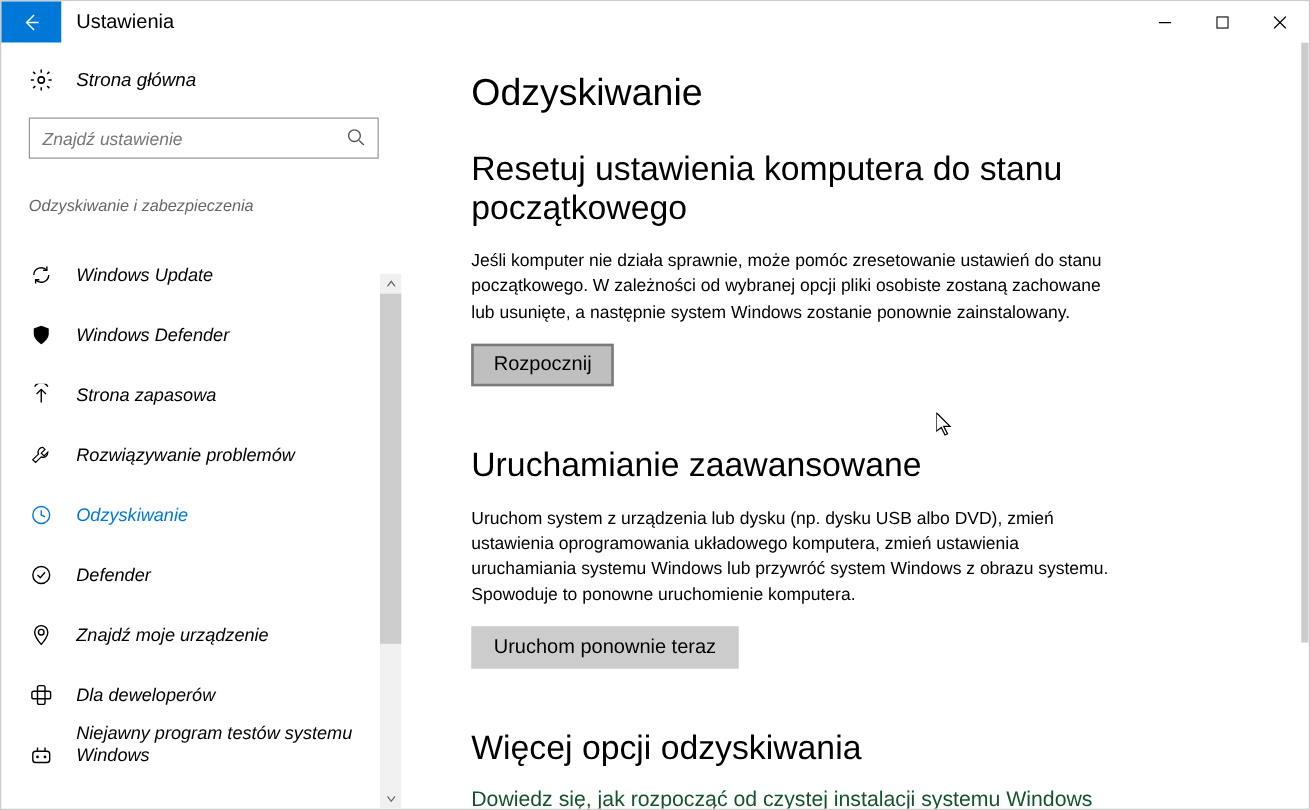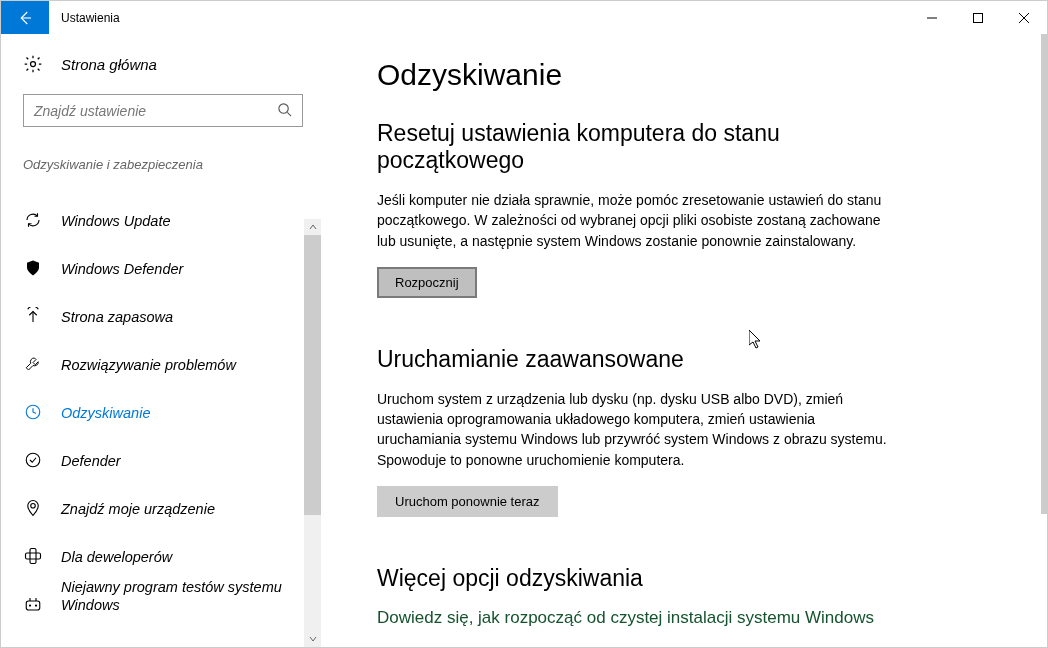--- a/index.html
+++ b/index.html
@@ -3,21 +3,21 @@
 <meta charset="utf-8">
 <style>
   * { box-sizing: border-box; }
   html, body { margin: 0; padding: 0; font-family: "Segoe UI", sans-serif; background: #ffffff; color: #000; }
   .window { width: 1048px; height: 648px; position: relative; overflow: hidden; border: 1px solid #ccc; }
 
   
   .titlebar { height: 33px; display: flex; align-items: stretch; background: #fff; }
   .back-btn { width: 48px; background: #0078d7; display: flex; align-items: center; justify-content: center; }
   .back-btn svg { width: 18px; height: 18px; }
-  .titlebar-title { flex: 0 0 auto; padding-left: 12px; display: flex; align-items: center; font-size: 12px; color: #000; }
+  .titlebar-title { flex: 0 0 auto; padding-left: 12px; display: flex; align-items: center; font-size: 16px; color: #000; }
   .titlebar-spacer { flex: 1; }
   .caption-btn { width: 46px; display: flex; align-items: center; justify-content: center; }
   .caption-btn svg { width: 10px; height: 10px; }
 
   .body { display: flex; height: calc(100% - 33px); }
 
   
   .sidebar { width: 320px; padding: 20px 0 0 0; position: relative; font-style: italic; }
   .sidebar-inner { padding-left: 22px; padding-right: 12px; }
   .home-row { display: flex; align-items: center; gap: 18px; margin-bottom: 20px; }
@@ -38,23 +38,23 @@
   .sidebar-scrollbar { position: absolute; right: 0; top: 185px; bottom: 0; width: 17px; background: #f0f0f0; }
   .sidebar-scrollbar .thumb { position: absolute; left: 0; right: 0; top: 16px; height: 280px; background: #ccc; }
   .sidebar-scrollbar .arrow { position: absolute; left: 0; right: 0; height: 16px; display:flex; align-items:center; justify-content:center; }
   .sidebar-scrollbar .arrow.top { top: 0; }
   .sidebar-scrollbar .arrow.bottom { bottom: 0; }
 
   
   .main { flex: 1; position: relative; overflow: hidden; }
   .main-inner { padding: 24px 60px 0 56px; max-width: 640px; }
   .page-title { font-size: 30px; font-weight: 350; margin: 0 0 28px 0; }
-  .section-title { font-size: 23px; font-weight: 400; margin: 0 0 16px 0; }
+  .section-title { font-size: 27px; font-weight: 400; margin: 0 0 16px 0; }
   .section-body { font-size: 14px; line-height: 1.45; margin: 0 0 16px 0; }
-  .btn { display: inline-block; background: #cccccc; border: none; padding: 8px 18px; font-size: 13px; font-family: inherit; }
+  .btn { display: inline-block; background: #cccccc; border: none; padding: 8px 18px; font-size: 16px; font-family: inherit; }
   .btn.highlight { border: 2px solid #7a7a7a; background: #bfbfbf; padding: 6px 16px; }
   .section { margin-bottom: 48px; }
   .link { color: #14532d; font-size: 17px; }
   .cursor { position: absolute; left: 428px; top: 296px; pointer-events:none; }
 
   .main-scrollbar { position: absolute; right: 0; top: 0; bottom: 0; width: 6px; background: transparent; }
   .main-scrollbar .thumb { position: absolute; left: 0; right: 0; top: 0; height: 480px; background: #ccc; }
 </style>
 </head>
 <body>

